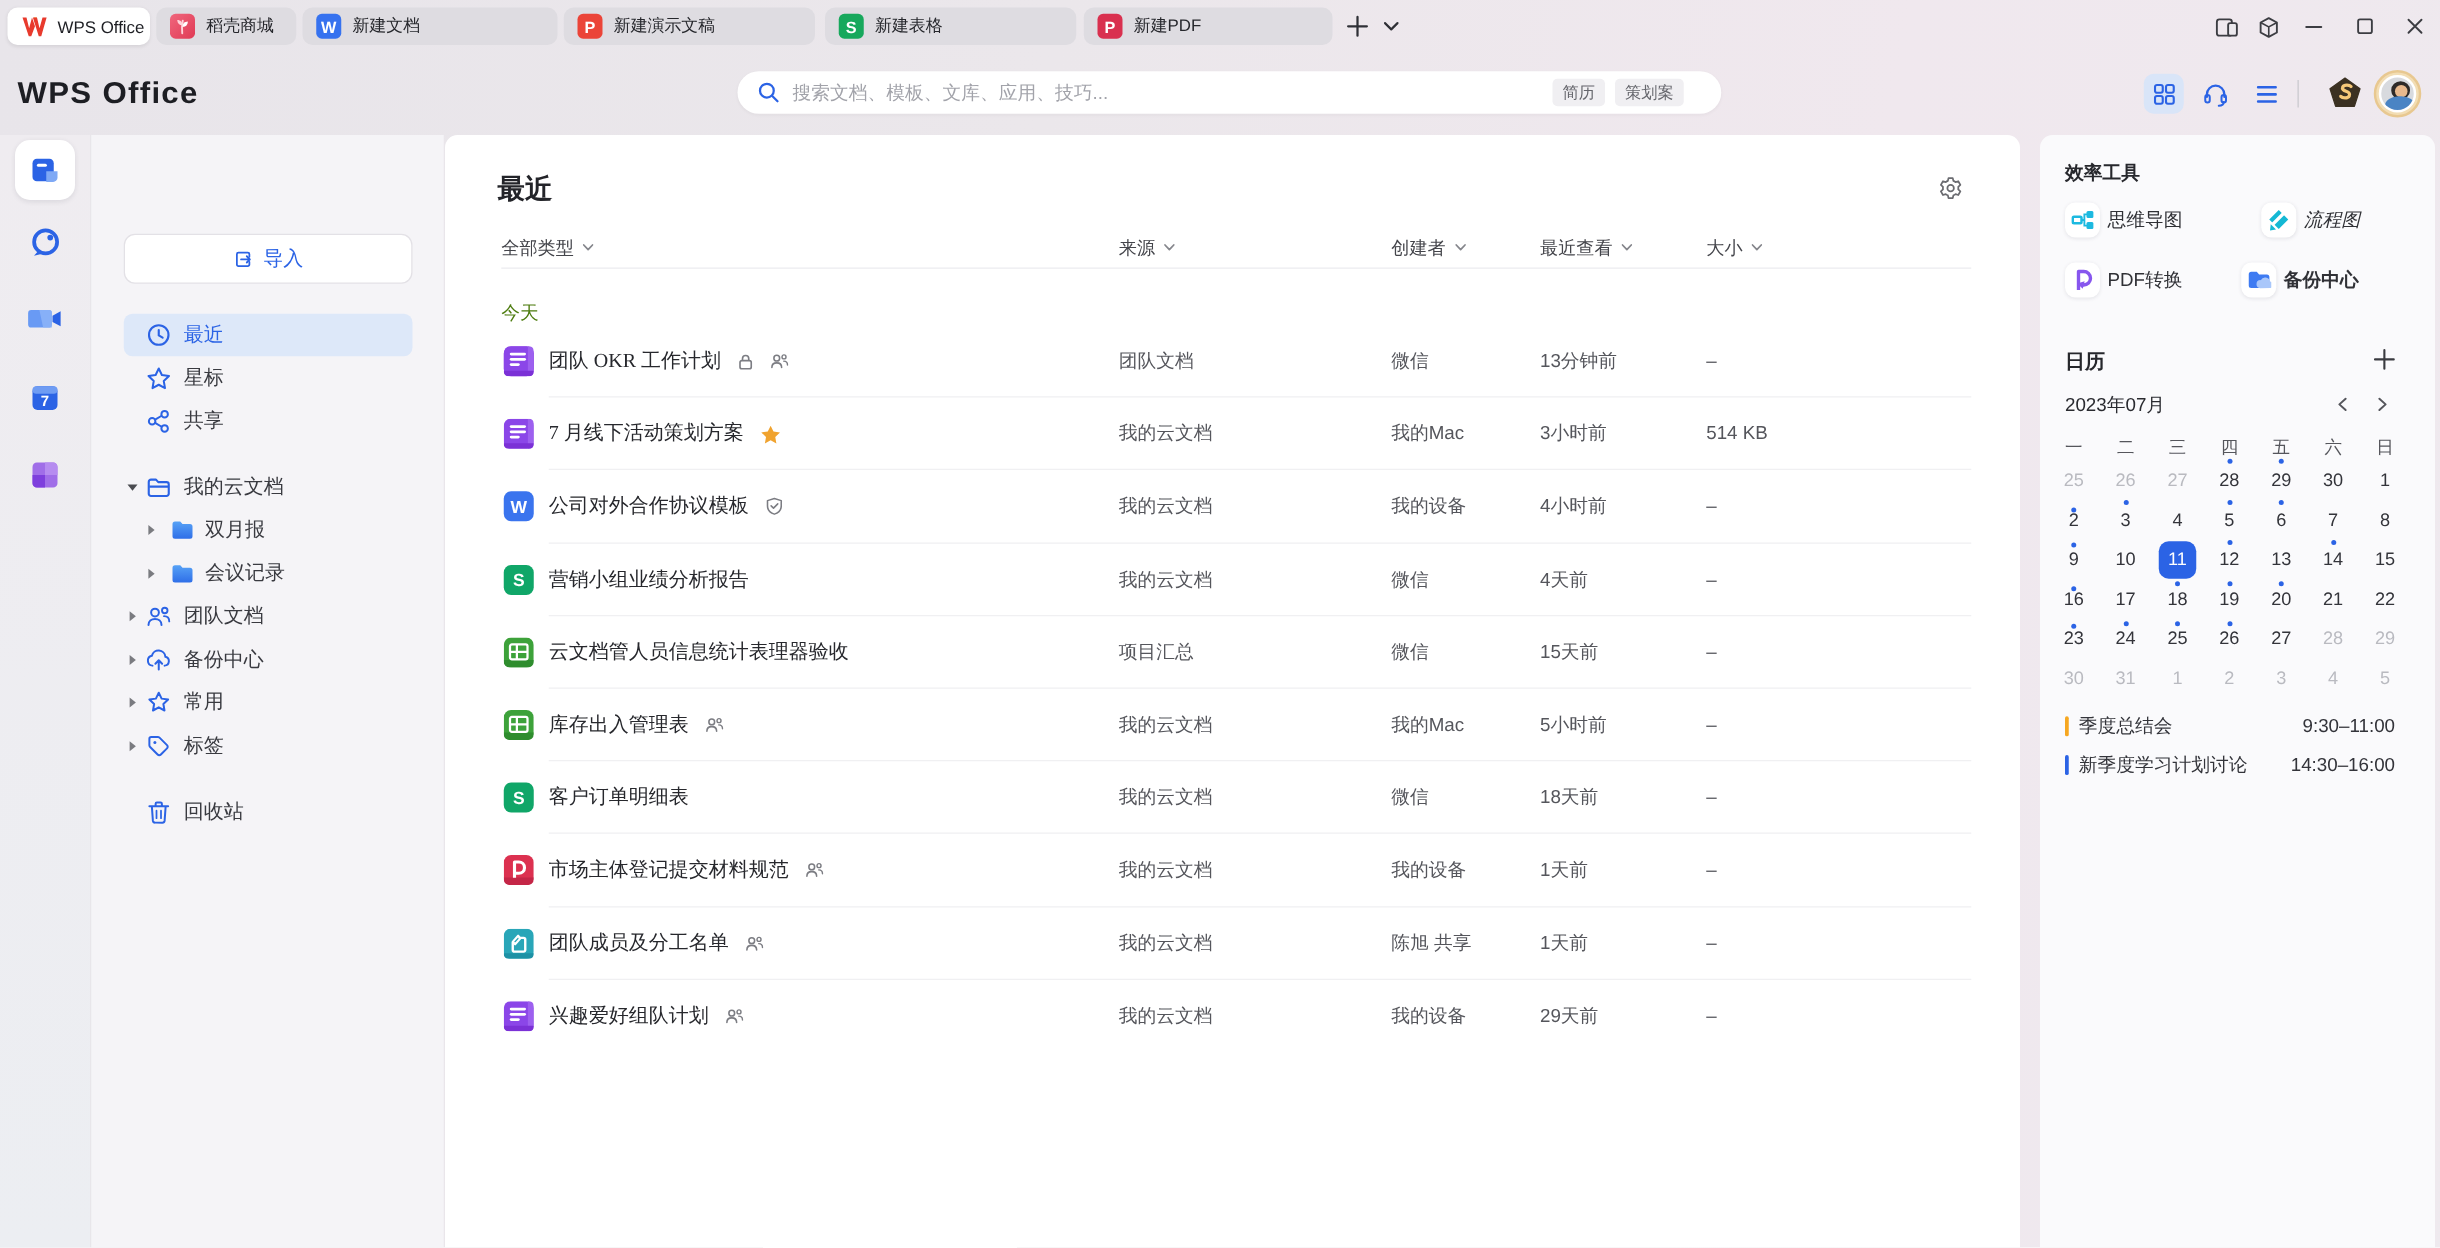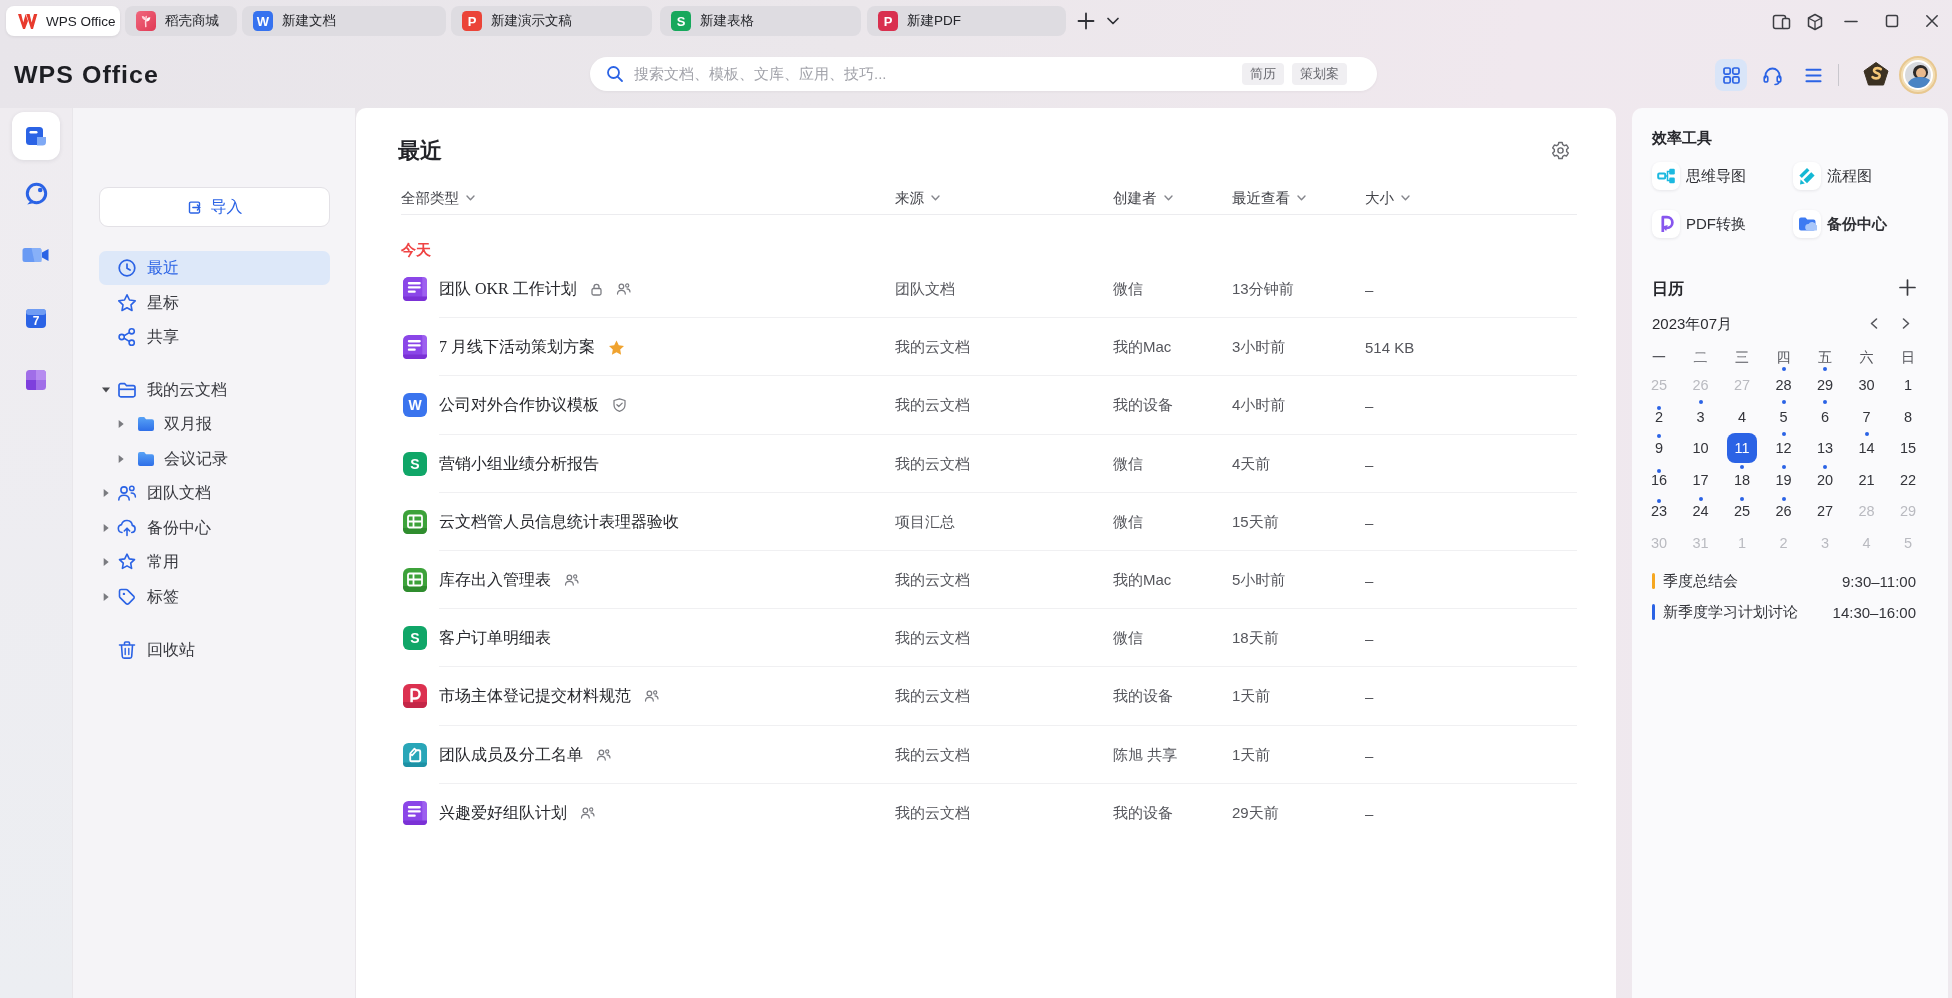--- a/index.html
+++ b/index.html
@@ -40,21 +40,21 @@
 .sitem .lbl{position:absolute;left:48px;top:50%;transform:translateY(-50%);white-space:nowrap;}
 .sitem .arr{position:absolute;left:7px;top:50%;transform:translate(-50%,-50%);display:flex;}
 .sitem .arr2{position:absolute;left:22px;top:50%;transform:translate(-50%,-50%);display:flex;}
 .sitem .ic2{position:absolute;left:47px;top:50%;transform:translate(-50%,-50%);display:flex;}
 .sitem .lbl2{position:absolute;left:65px;top:50%;transform:translateY(-50%);white-space:nowrap;}
 
 .main{position:absolute;left:356px;top:108px;width:1260px;height:890px;background:#fff;border-radius:10px 10px 0 0;}
 .mtitle{position:absolute;left:42px;top:28px;font-size:22px;font-weight:bold;color:#232429;}
 .filter{position:absolute;top:81px;font-size:14.5px;color:#44454b;display:flex;align-items:center;gap:7px;height:18px;}
 .fdiv{position:absolute;left:45px;top:106px;width:1176px;height:1px;background:#ececef;}
-.today{position:absolute;left:45px;top:133px;font-size:15px;font-weight:bold;color:#ef4444;}
+.today{position:absolute;left:45px;top:133px;font-size:15px;font-weight:normal;color:#4d7c0f;}
 .rows{position:absolute;left:0;top:152px;width:1260px;}
 .frow{position:relative;height:58.2px;}
 .frow .sep{position:absolute;left:83px;right:39px;bottom:0;height:1px;background:#f0f0f2;}
 .ficon{position:absolute;left:47px;top:50%;transform:translateY(-50%);width:24px;height:24px;border-radius:6px;
 display:flex;align-items:center;justify-content:center;color:#fff;font-weight:bold;font-size:14px;}
 .fname{position:absolute;left:83px;top:50%;transform:translateY(-50%);font-size:16px;color:#27282d;white-space:nowrap;display:flex;align-items:center;font-family:Liberation Serif, serif;}
 .fname .badge{margin-left:13px;display:flex;align-items:center;color:#7c7d83;}
 .fcol{position:absolute;top:50%;transform:translateY(-50%);font-size:15px;color:#55565c;white-space:nowrap;}
 .c1{left:539px;} .c2{left:757px;} .c3{left:876px;} .c4{left:1009px;}
 
@@ -592,21 +592,21 @@
     <span class="tic">
         <svg width="18" height="16" viewBox="0 0 18 16">
       <path d="M8 8 H10.5 M13 3.5 H10.5 V12.5 H13" fill="none" stroke="#1cb9e0" stroke-width="1.5"></path>
       <rect x="1.2" y="5.4" width="7" height="5.2" rx="1" fill="none" stroke="#1cb9e0" stroke-width="2"></rect>
       <rect x="12.2" y="0.8" width="5.6" height="5.6" rx="1.2" fill="#1cb9e0"></rect>
       <rect x="12.2" y="9.6" width="5.6" height="5.6" rx="1.2" fill="#1cb9e0"></rect>
     </svg>
       </span>
       <span class="tlb">思维导图</span>
   </div>
-  <div class="tool" style="left:161px;top:54px;">
+  <div class="tool" style="left:177px;top:54px;font-style:italic;">
     <span class="tic">
         <svg width="18" height="18" viewBox="0 0 18 18">
       <path d="M9 1 L16.6 8.6 L9 16.2 L1.4 8.6 Z" fill="#14b8d4"></path>
       <path d="M3.2 13.4 L12.8 3.8" stroke="#fff" stroke-width="2.6"></path>
       <path d="M2.6 12.4 L6.8 16.6 L2 17.4 Z" fill="#14b8d4"></path>
     </svg>
       </span>
       <span class="tlb">流程图</span>
   </div>
   <div class="tool" style="left:20px;top:102px;">

